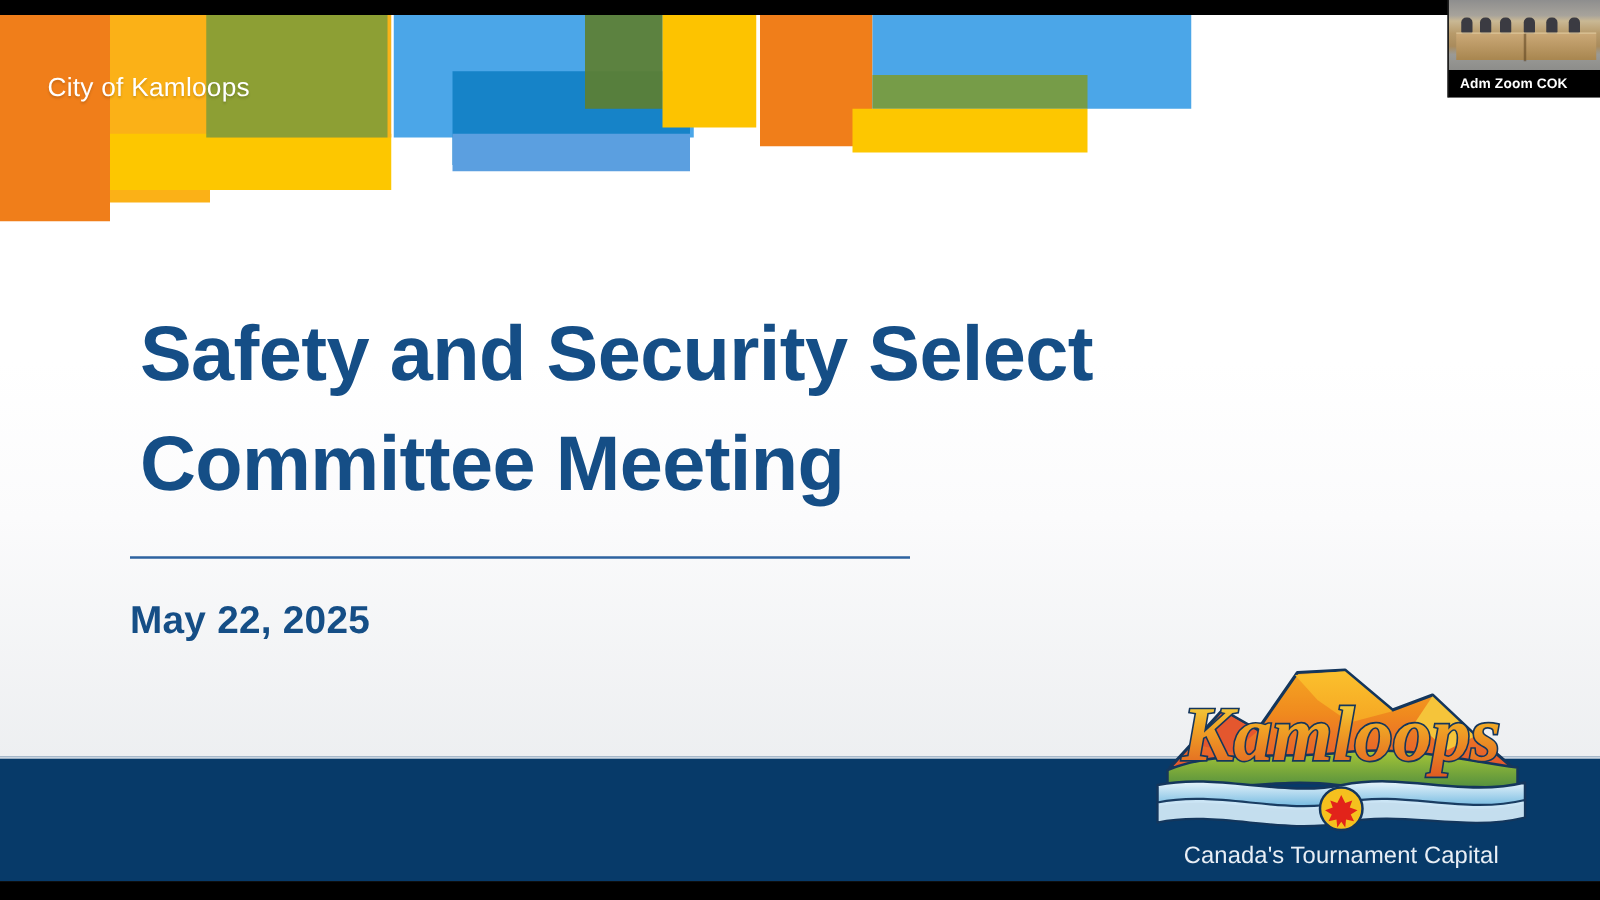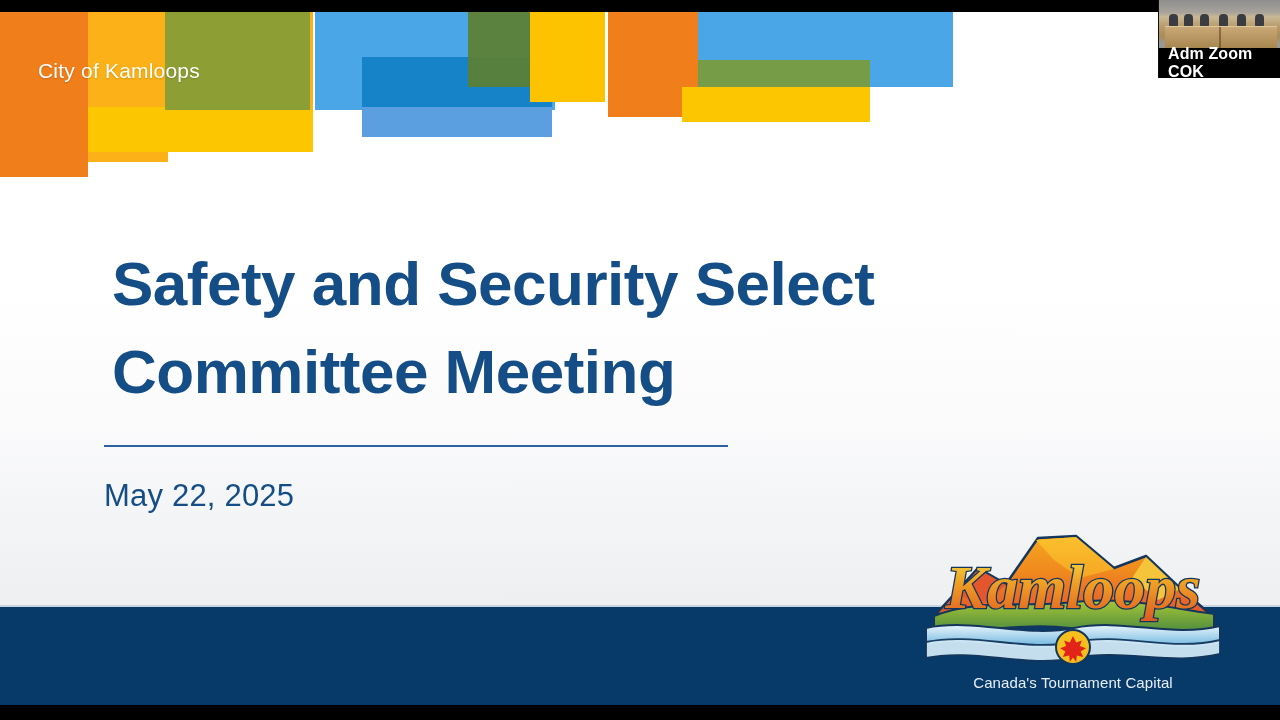--- a/index.html
+++ b/index.html
@@ -67,21 +67,21 @@
     position: absolute;
     left: 104px; top: 433px;
     width: 624px; height: 2px;
     background: #2E63A0;
   }
   #date {
     position: absolute;
     left: 104px; top: 466px;
     color: #154E86;
     font-size: 31px;
-    font-weight: 400;
+    font-weight: 700;
     letter-spacing: .2px;
   }
 
   
   #footer-bar {
     position: absolute;
     left: 0; top: 593px;
     width: 1280px; height: 100px;
     background: #073A69;
     border-top: 2px solid #c8d4e0;
@@ -94,21 +94,21 @@
     width: 310px; height: 196px;
     z-index: 30;
   }
   #logo svg { display: block; width: 310px; height: 150px; }
   #tagline {
     position: absolute;
     left: 0; top: 158px;
     width: 310px;
     text-align: center;
     color: #e8eef5;
-    font-size: 15px;
+    font-size: 19px;
     font-weight: 400;
     letter-spacing: .1px;
   }
 
   
   #thumb {
     position: absolute;
     right: 0; top: 0;
     width: 122px; height: 78px;
     background: #2b2b2b;
@@ -137,24 +137,24 @@
     width: 108px; height: 16px;
   }
   #thumb .people i {
     position: absolute; top: 2px;
     width: 9px; height: 13px; border-radius: 4px 4px 2px 2px;
     background: #3b3b42;
   }
   #thumb-label {
     position: absolute;
     left: 0; bottom: 0;
-    width: 122px; height: 30px;
+    width: 122px; height: 22px;
     background: #000;
     color: #fff;
-    font-size: 16px;
+    font-size: 11px;
     font-weight: 700;
     display: flex;
     align-items: center;
     padding-left: 9px;
     letter-spacing: .1px;
   }
 
   
   .letterbox { position: absolute; left: 0; width: 1280px; background: #000; z-index: 50; }
   #lb-top { top: 0; height: 12px; }

